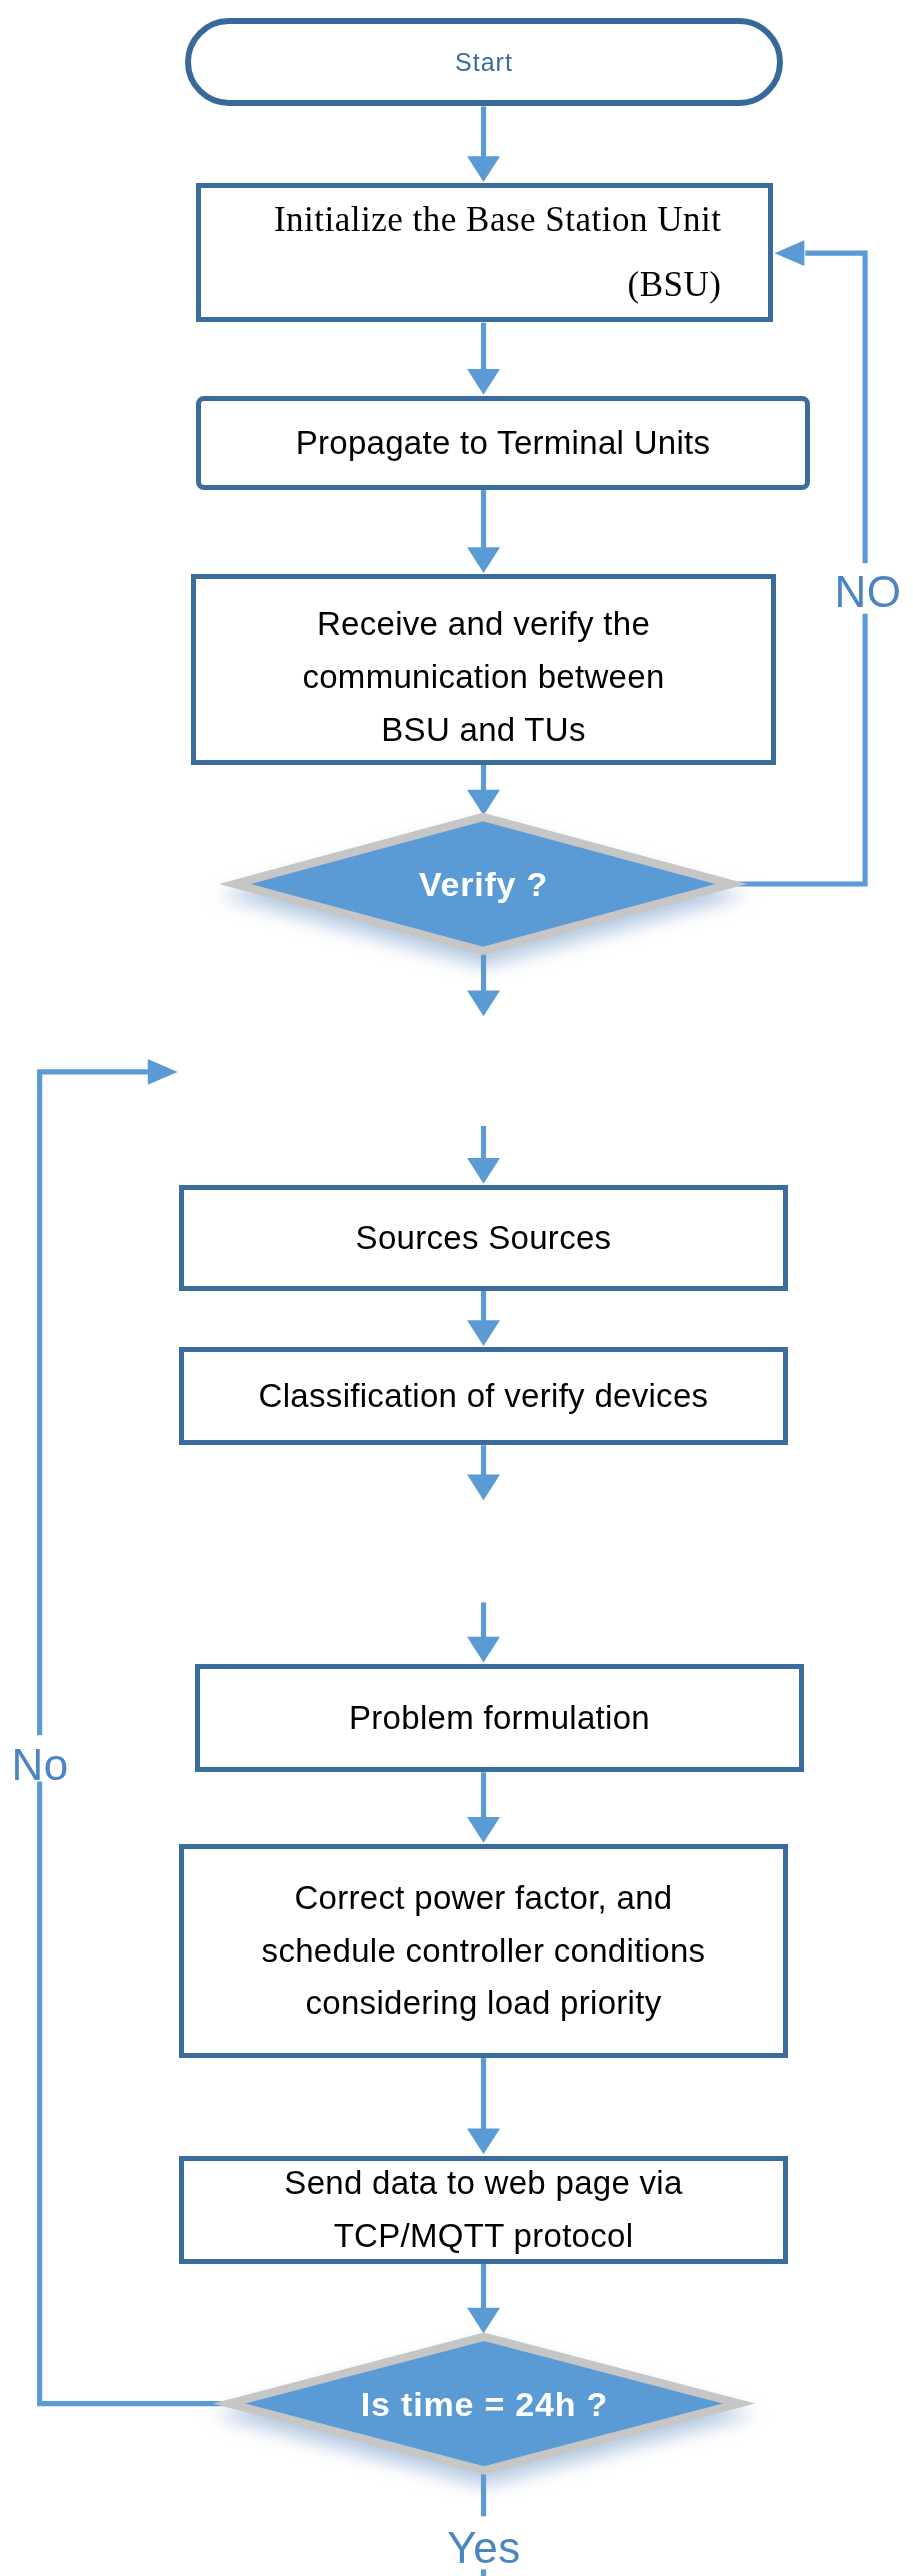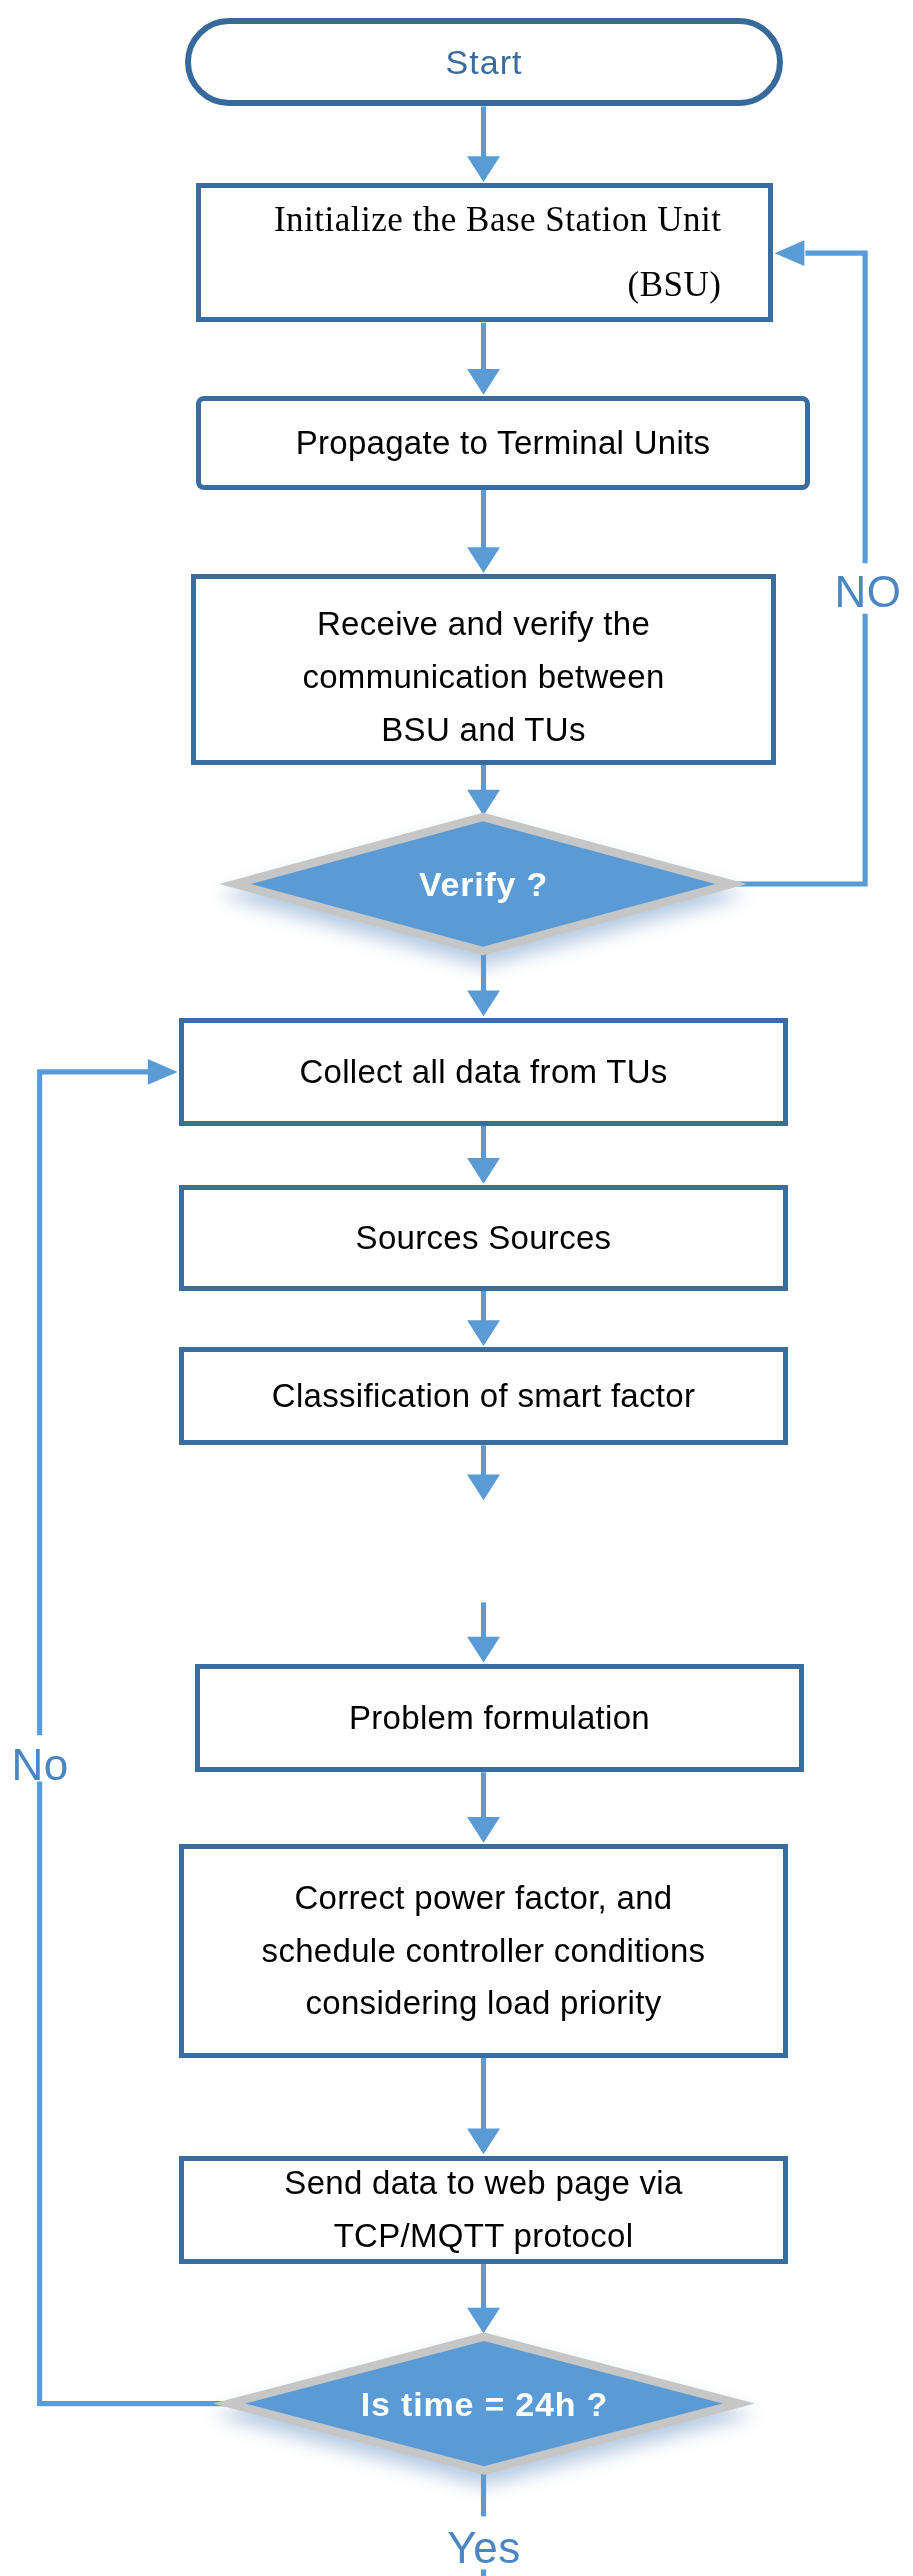--- a/index.html
+++ b/index.html
@@ -32,21 +32,21 @@
     border:5.7px solid var(--node-border);
     display:flex;align-items:center;justify-content:center;text-align:center;
   }
   .node .txt{
     color:var(--node-text);font-size:33px;line-height:1.6;letter-spacing:0.3px;
   }
   .node.terminal{
     border:6.2px solid var(--terminal-border);border-radius:49px;
   }
   .node.terminal .txt{
-    color:var(--terminal-text);font-size:34px;letter-spacing:1px;
+    color:var(--terminal-text);font-size:25px;letter-spacing:1px;
   }
   .node.serif .txt{
     font-family:"Liberation Serif",serif;font-size:35px;line-height:1.85;
     letter-spacing:0.5px;
   }
   .decision-label{
     position:absolute;display:flex;align-items:center;justify-content:center;
     color:var(--decision-text);font-size:34px;font-weight:bold;letter-spacing:0.8px;
     text-align:center;
   }
@@ -115,30 +115,27 @@
   <div class="node" style="left:196px;top:396px;width:614px;height:94px;border-radius:8px;">
     <span class="txt">Propagate to Terminal Units</span>
   </div>
 
   <div class="node" style="left:191px;top:574px;width:585px;height:191px;">
     <span class="txt w720">Receive and verify the communication between BSU and TUs</span>
   </div>
 
   <div class="decision-label" style="left:329px;top:858px;width:309px;height:52px;">Verify ?</div>
 
-  <div class="node" style="left:179px;top:1018px;width:609px;height:108px;">
-    <span class="txt">Collect all data from TUs</span>
-  </div>
 
   <div class="node" style="left:179px;top:1185px;width:609px;height:106px;">
     <span class="txt">Sources Sources</span>
   </div>
 
   <div class="node" style="left:179px;top:1347px;width:609px;height:98px;">
-    <span class="txt">Classification of smart factor</span>
+    <span class="txt">Classification of verify devices</span>
   </div>
 
 
   <div class="node" style="left:179px;top:1664px;width:609px;height:108px;margin-left:16px;">
     <span class="txt">Problem formulation</span>
   </div>
 
   <div class="node" style="left:179px;top:1844px;width:609px;height:214px;">
     <span class="txt w1000">Correct power factor, and schedule controller conditions considering load priority</span>
   </div>

